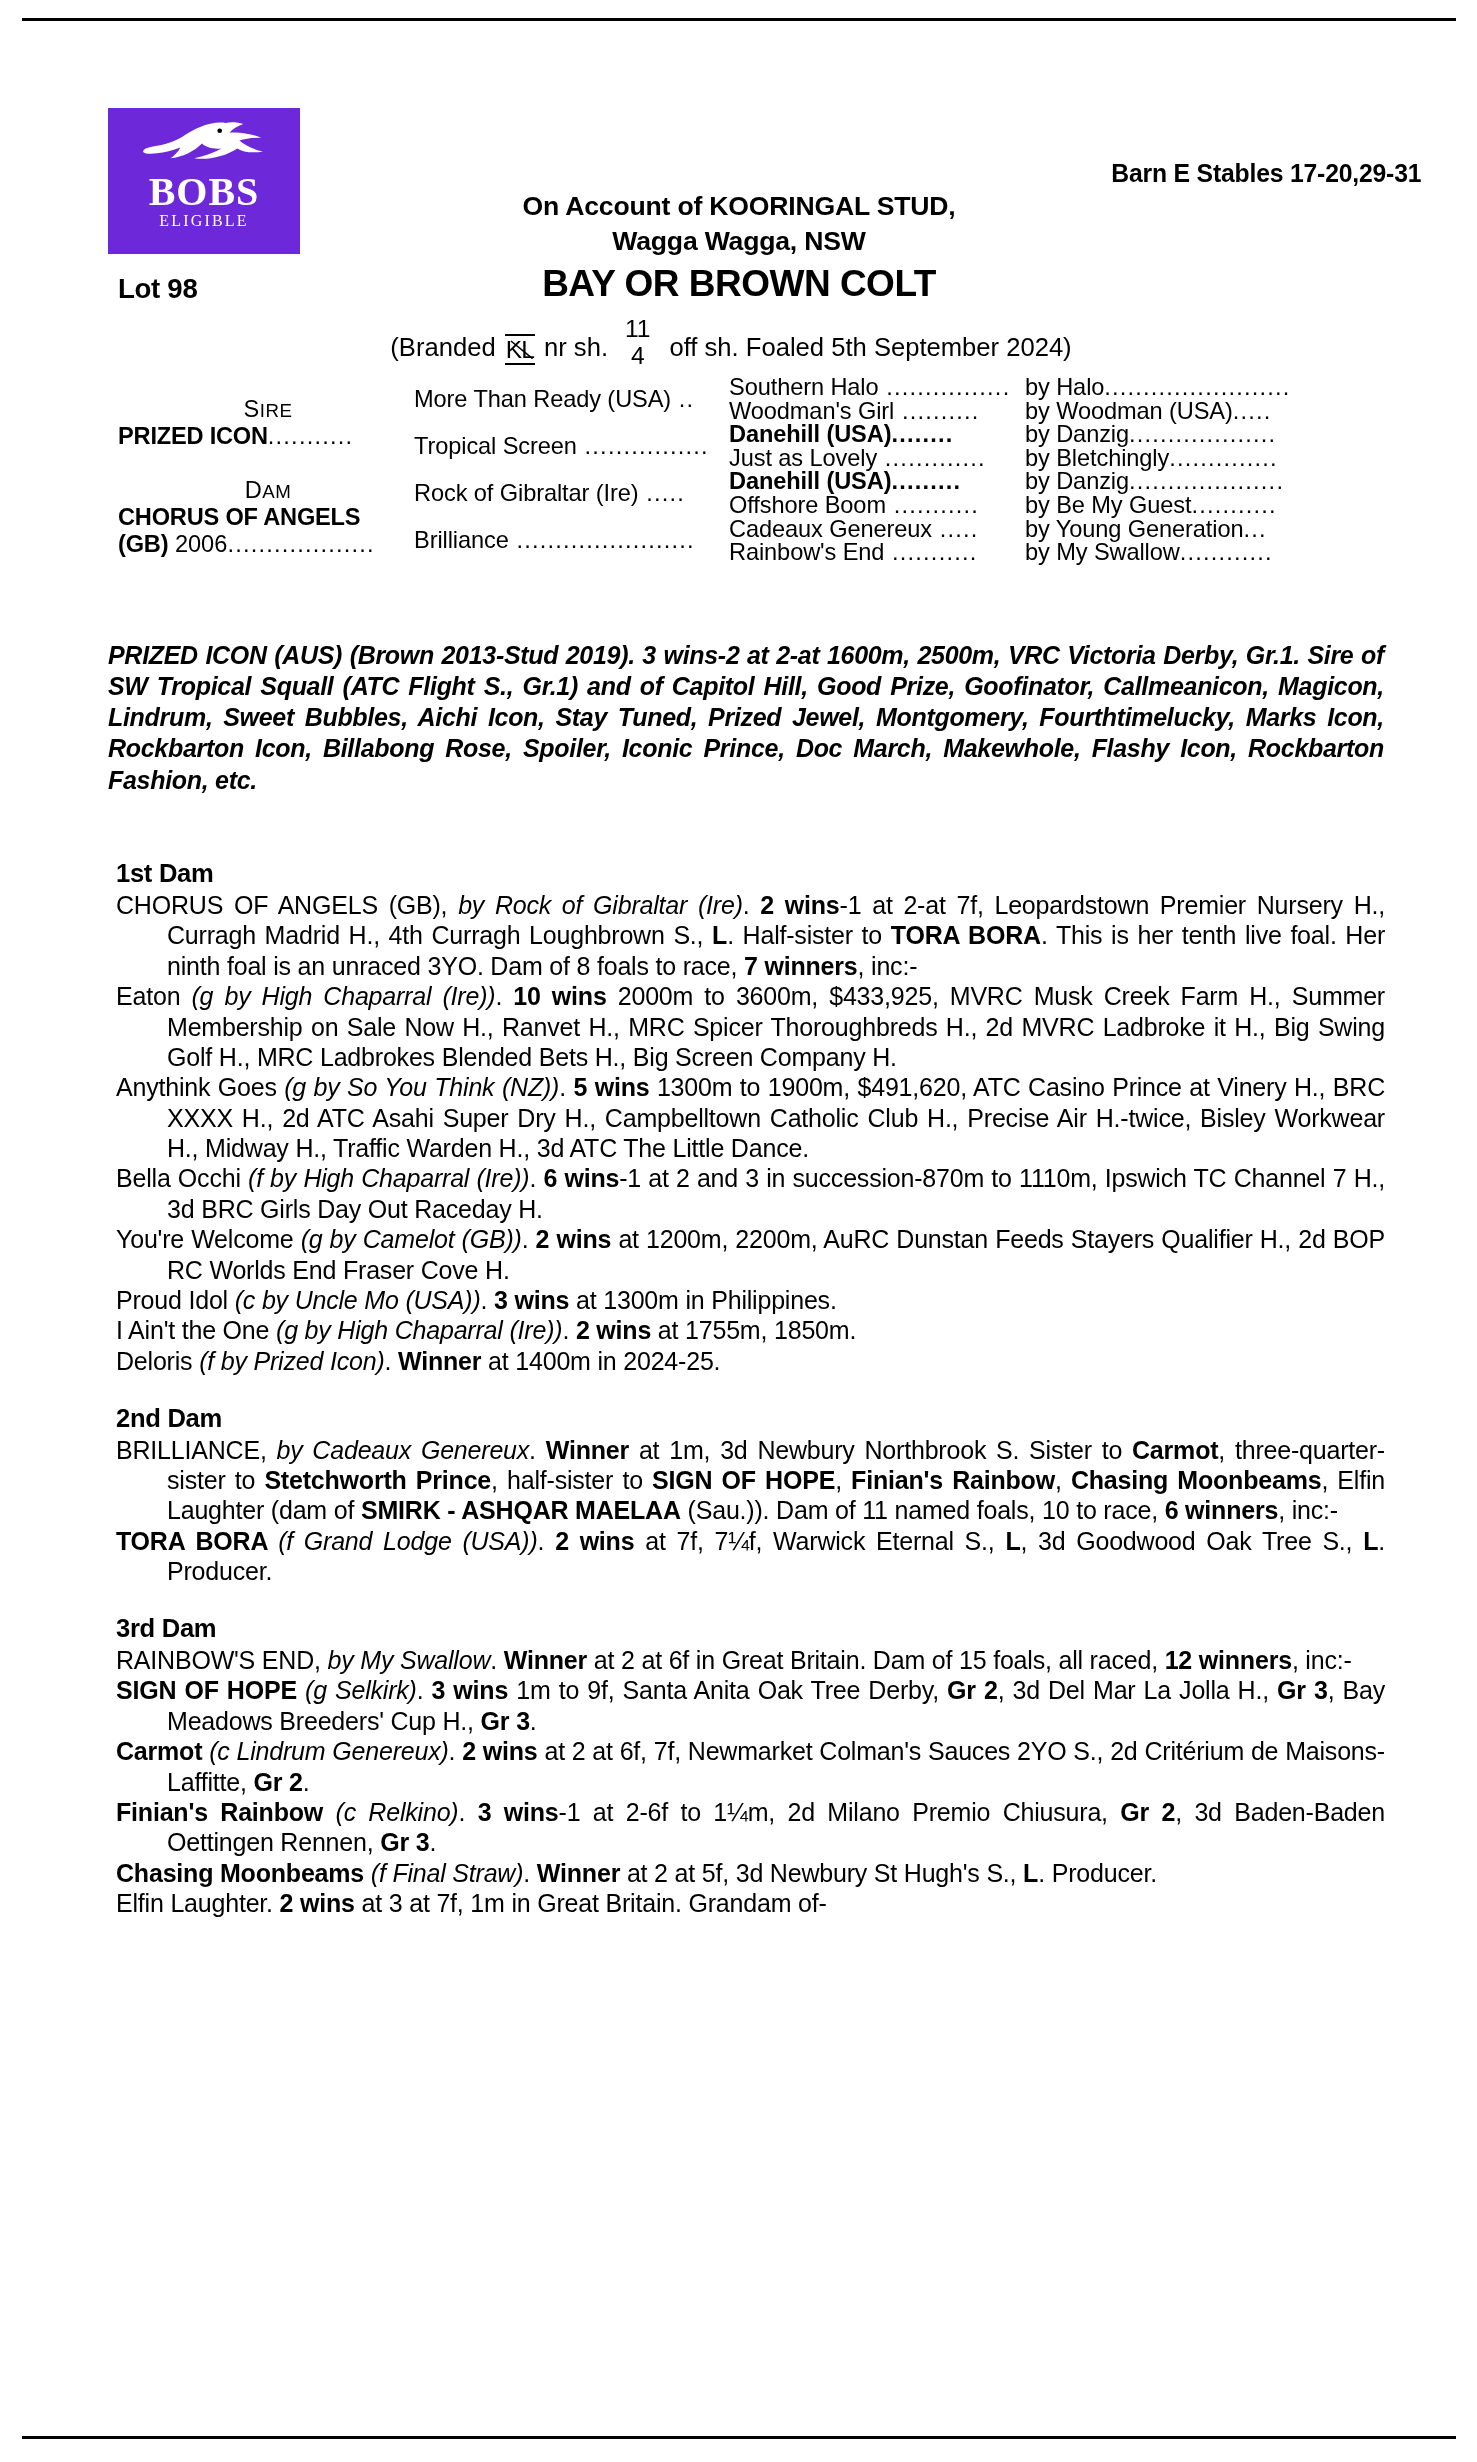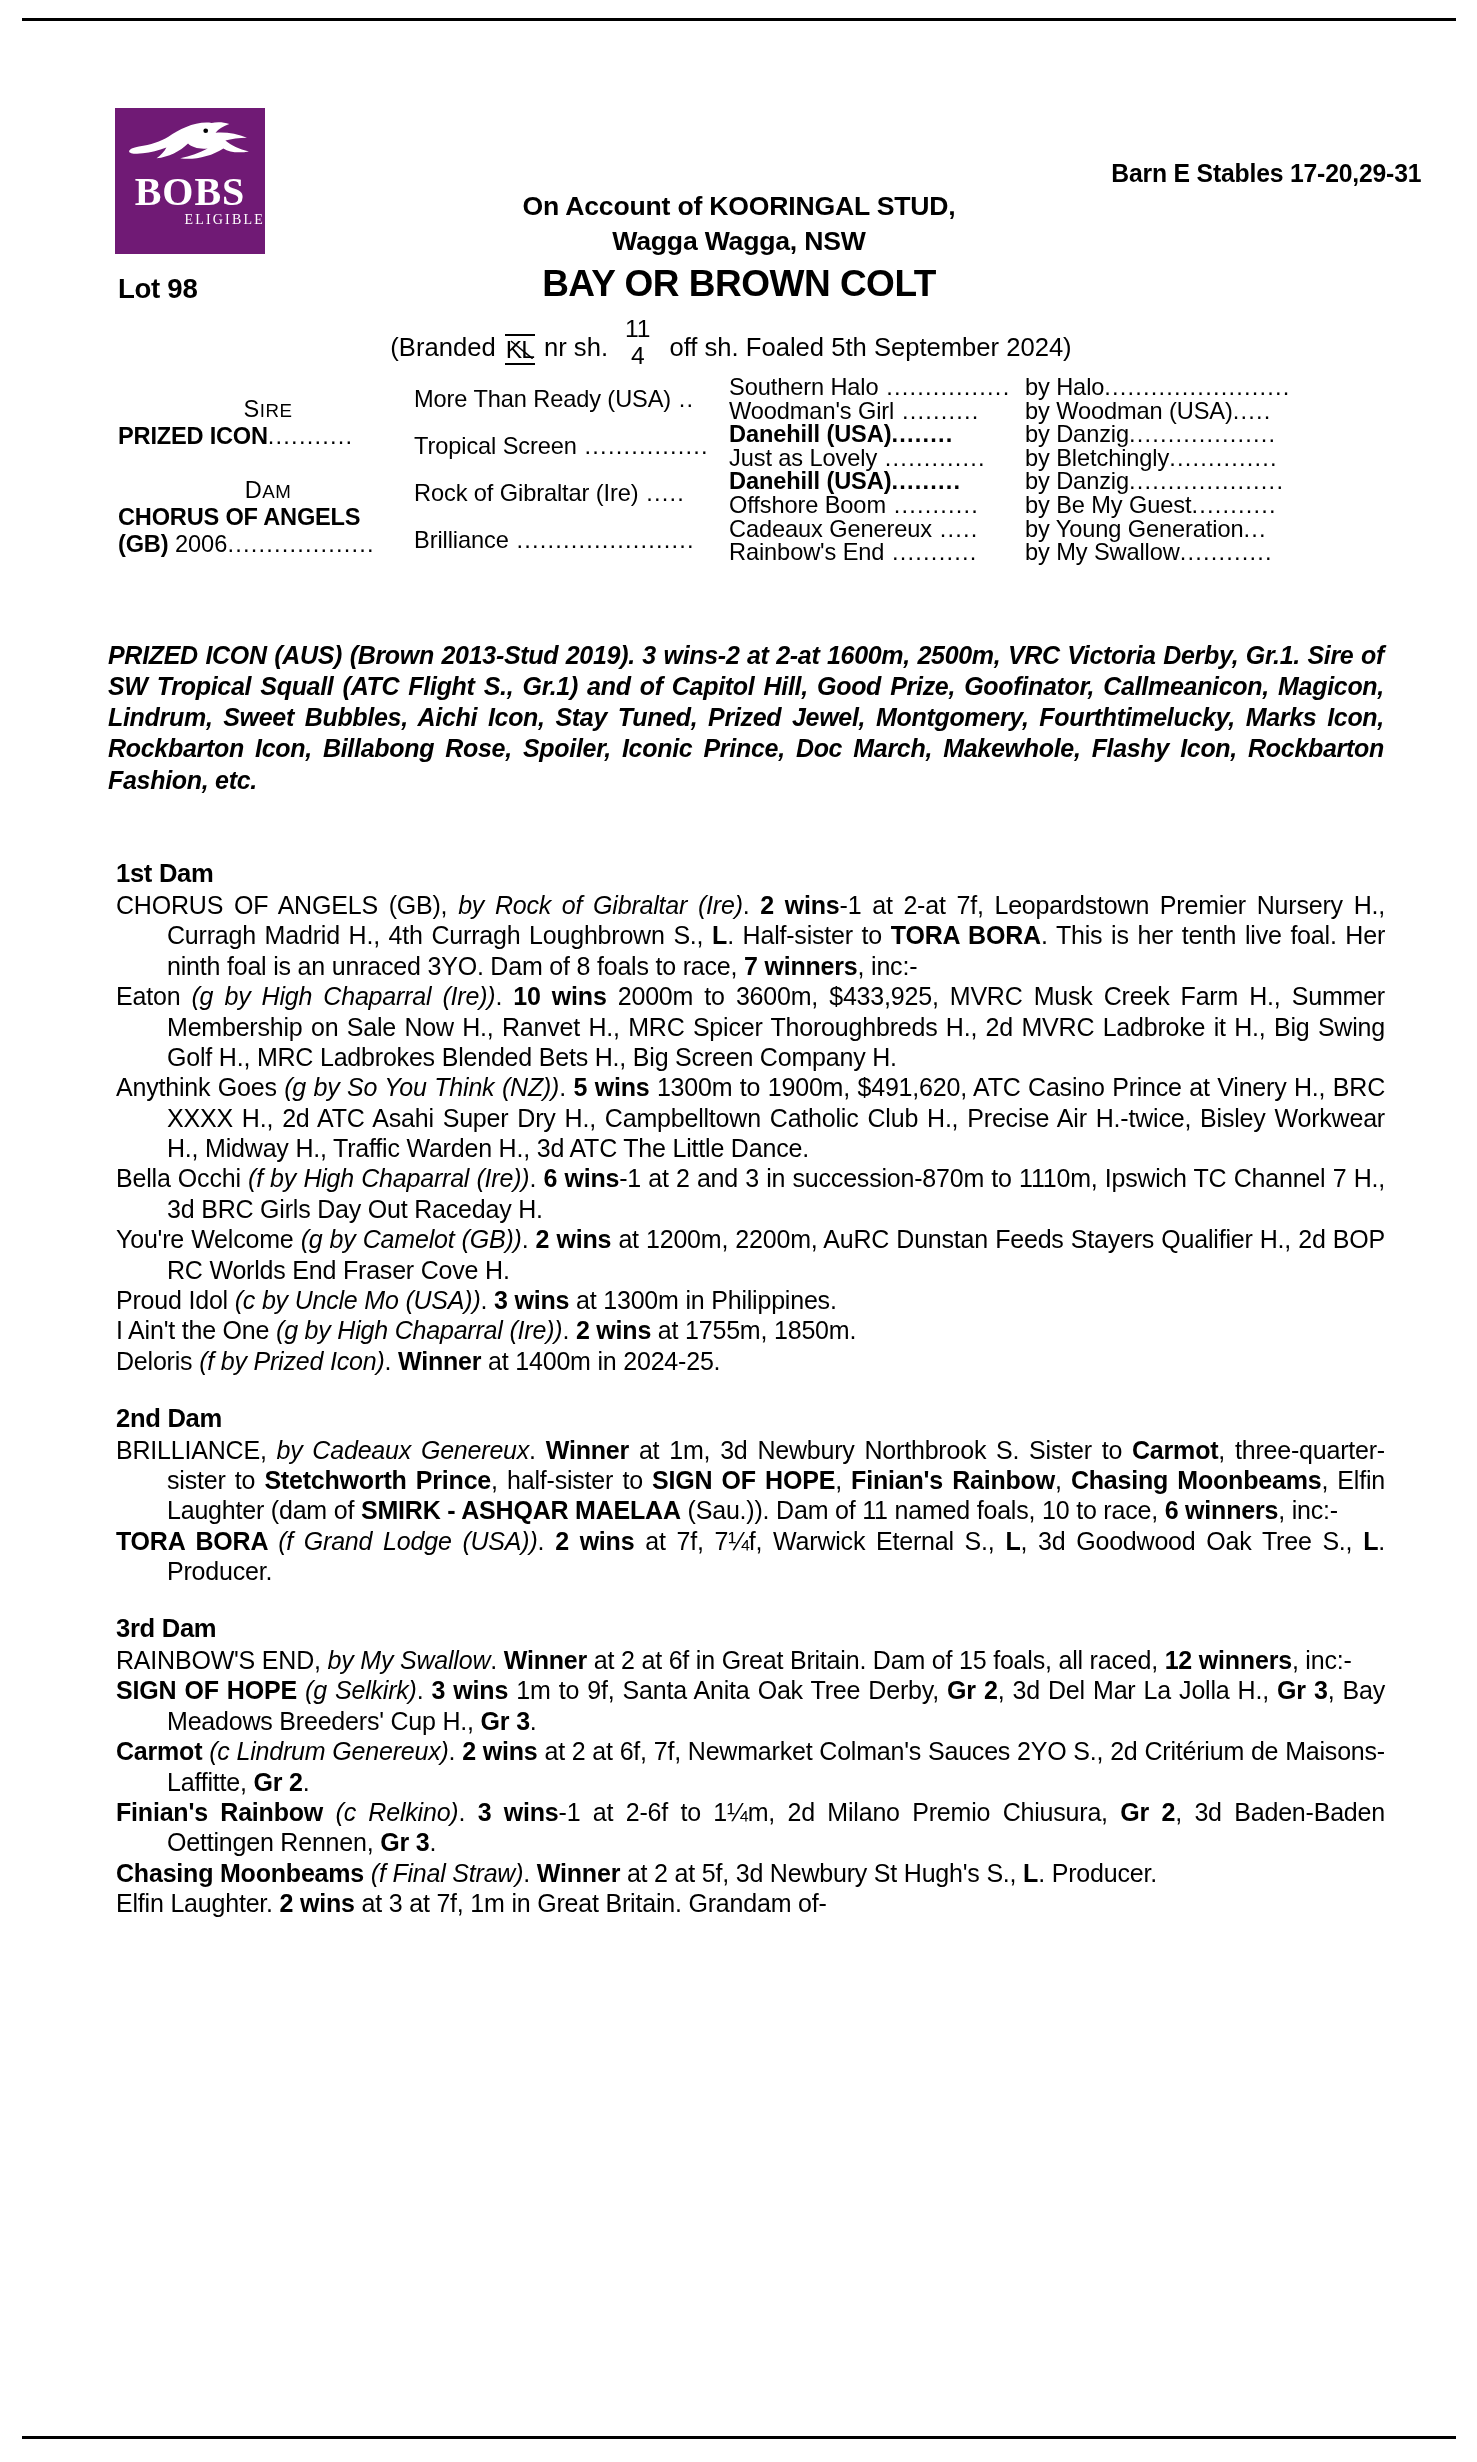--- a/index.html
+++ b/index.html
@@ -7,31 +7,31 @@
     width:1478px;height:2463px;
     font-family:"Liberation Sans", sans-serif;
     color:#000;
     -webkit-font-smoothing:antialiased;
   }
   .page{position:relative;width:1478px;height:2463px;box-sizing:border-box;overflow:hidden;}
   .rule{position:absolute;left:21.7px;right:21.7px;height:3px;background:#000;}
   .rule.top{top:17.7px;}
   .rule.bottom{bottom:23.6px;}
   .bobs{
-    position:absolute;left:115px;top:108px;width:150px;height:146px;
-    background:#701a75;color:#fff;text-align:center;
+    position:absolute;left:108px;top:108px;width:192px;height:146px;
+    background:#6d28d9;color:#fff;text-align:center;
   }
   .bobs .horse{height:61px;display:flex;align-items:center;justify-content:center;padding-top:5.9px;}
   .bobs .b1{
     font-family:"Liberation Serif", serif;font-weight:700;font-size:40px;
     letter-spacing:1px;line-height:0.96;margin-top:-2px;
   }
   .bobs .b2{
-    font-family:"Liberation Serif", serif;font-size:14px;letter-spacing:2.2px;
-    line-height:1.1;margin-top:1px;text-align:right;
+    font-family:"Liberation Serif", serif;font-size:16px;letter-spacing:2.2px;
+    line-height:1.1;margin-top:1px;
   }
   .barn{
     position:absolute;right:57px;top:158px;
     font-size:26.6px;font-weight:700;letter-spacing:-0.2px;
     transform:scaleX(0.93);transform-origin:right center;white-space:nowrap;
   }
   .acct{
     position:absolute;left:0;right:0;top:189px;text-align:center;
     font-size:26.6px;font-weight:700;letter-spacing:-0.2px;line-height:1.33;
   }

